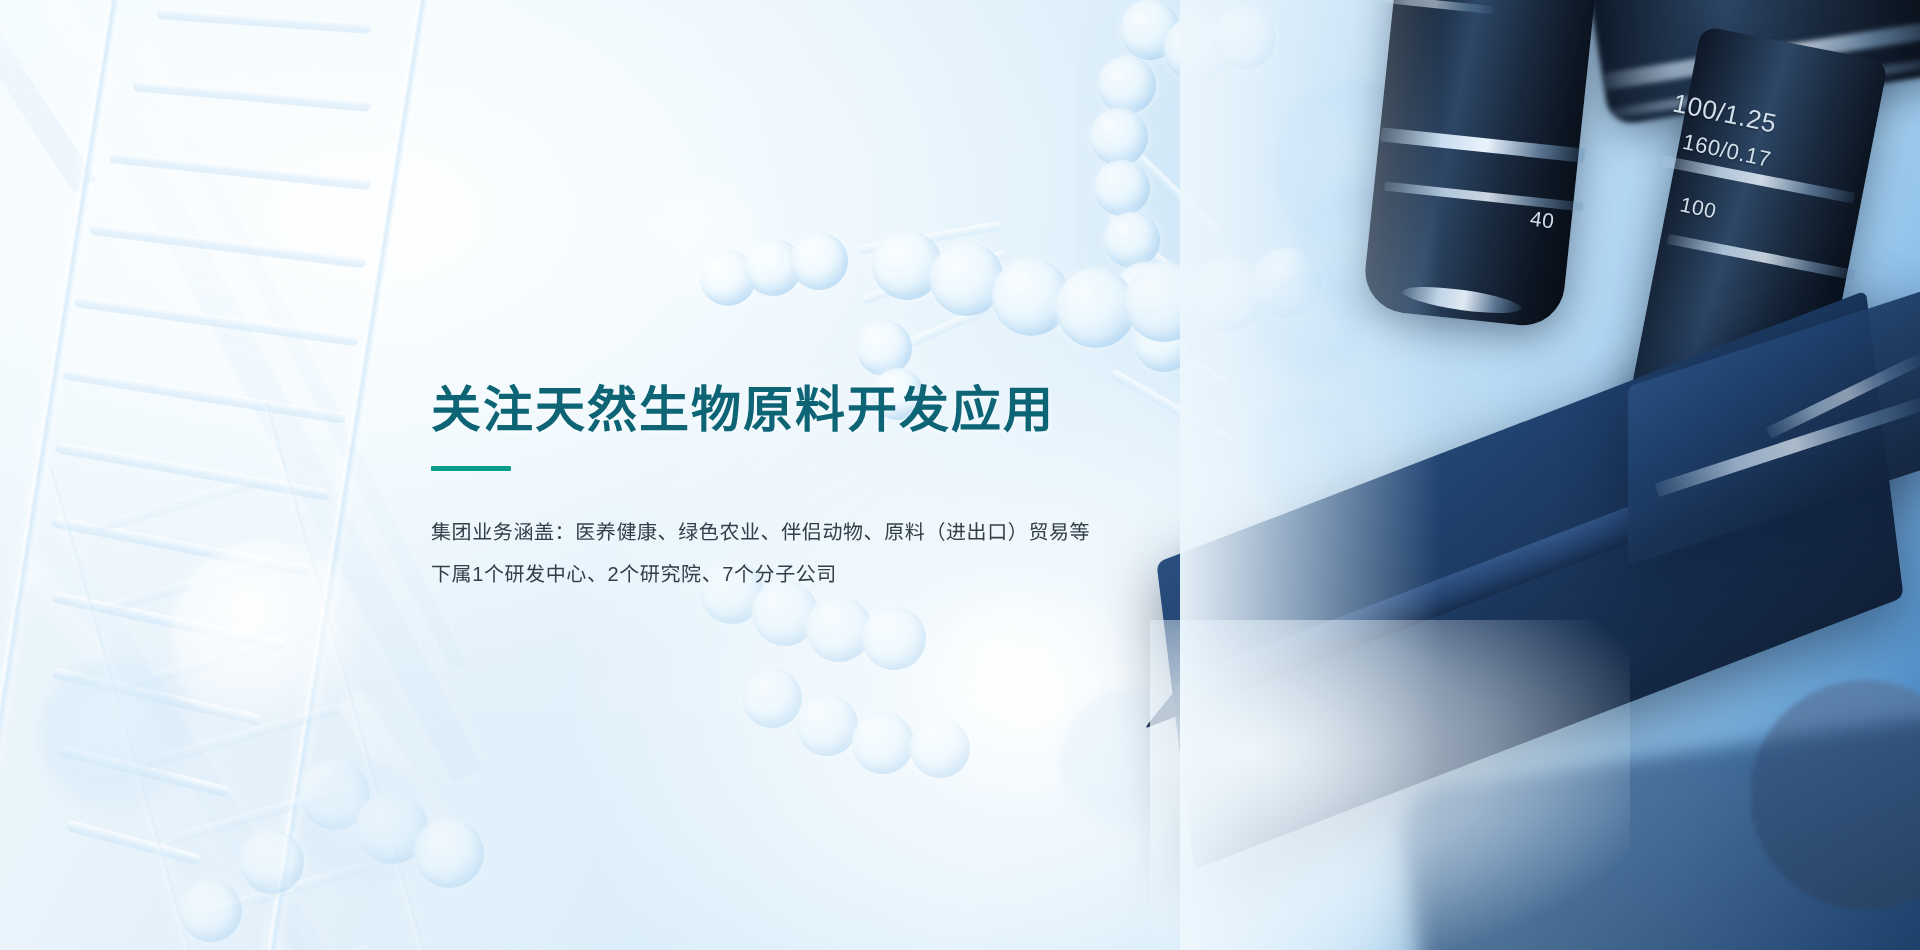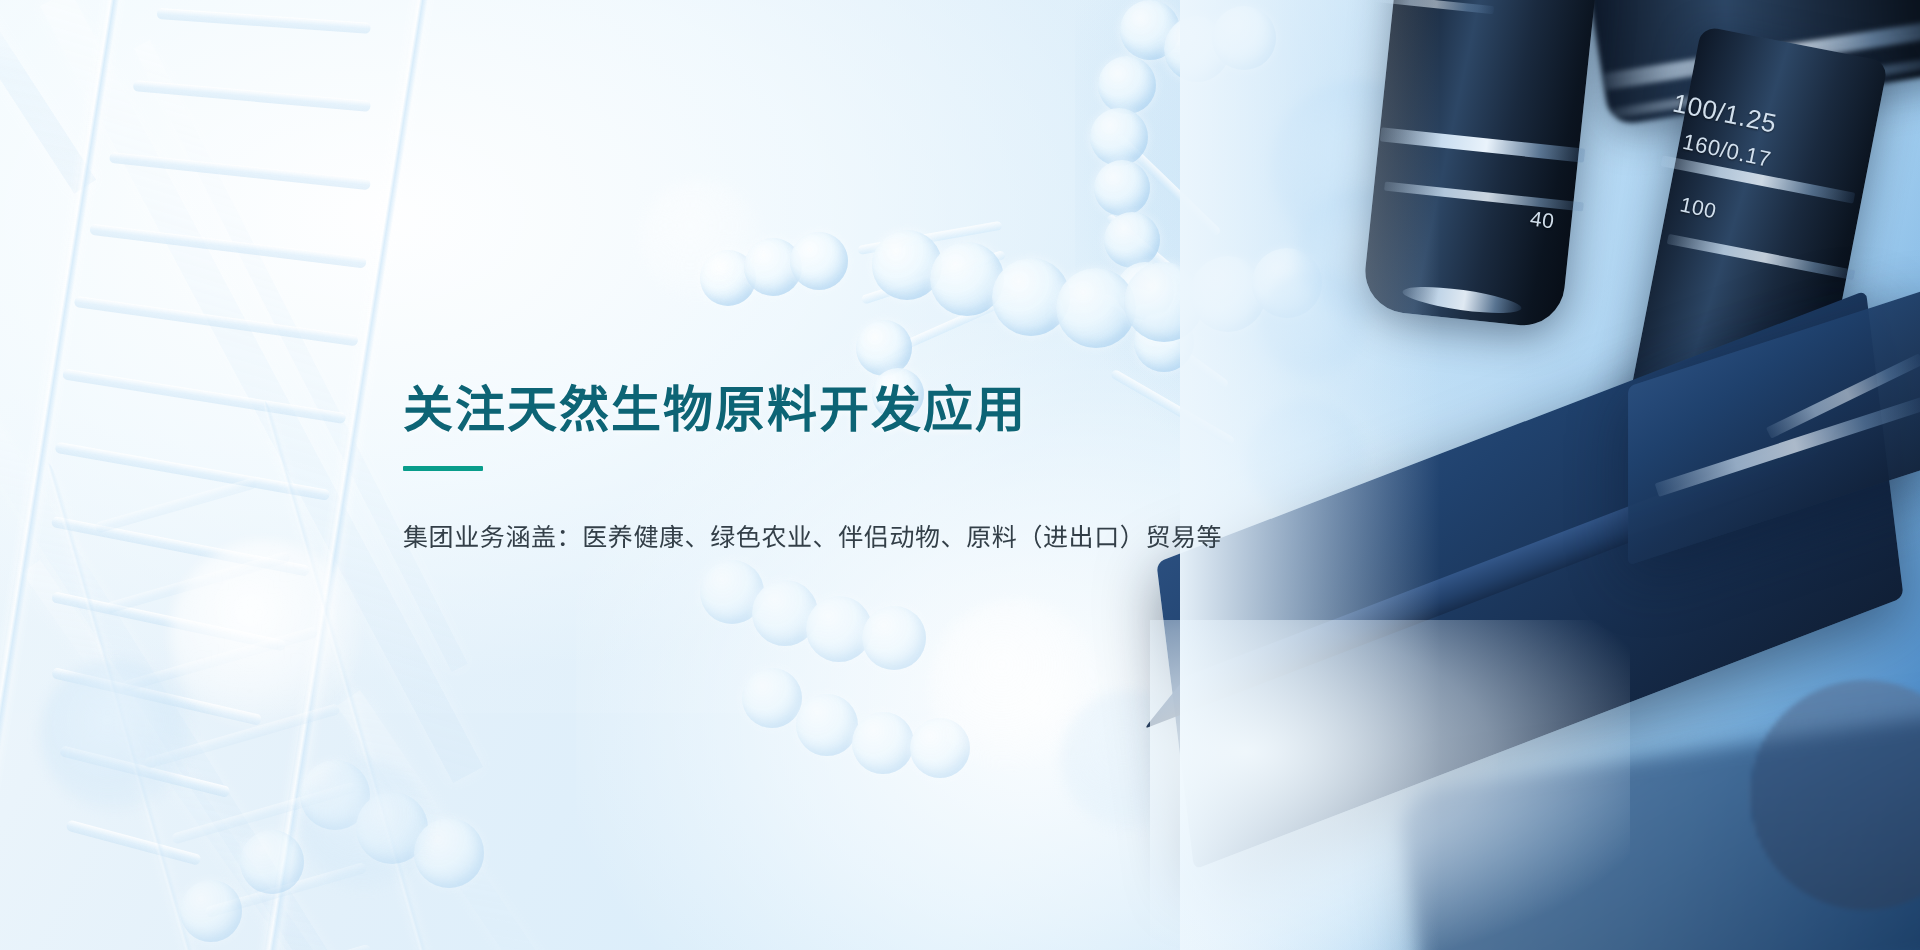--- a/index.html
+++ b/index.html
@@ -204,21 +204,21 @@
         rgba(40,78,124,0.55) 5px),
       linear-gradient(180deg, #3a6192 0%, #1d3a62 100%);
     opacity: 0.75;
   }
   .scope-blur { filter: blur(2.5px); }
   .scope-blur-hi { filter: blur(9px); }
 
   
   .content {
     position: absolute;
-    left: 403px;
+    left: 431px;
     top: 382px;
     width: 820px;
     z-index: 20;
   }
   .headline {
     margin: 0;
     font-size: 50px;
     line-height: 1.12;
     font-weight: 700;
     letter-spacing: 2px;
@@ -227,21 +227,21 @@
   }
   .rule {
     margin-top: 28px;
     width: 80px;
     height: 5px;
     background: #089d8b;
     border-radius: 1px;
   }
   .subcopy {
     margin-top: 40px;
-    font-size: 25px;
+    font-size: 20px;
     line-height: 2.1;
     color: #333f48;
     letter-spacing: 0.6px;
   }
   .subcopy div { white-space: nowrap; }
 
   .phone-btn {
     display: inline-flex;
     align-items: center;
     gap: 13px;
@@ -411,16 +411,17 @@
   </div>
 
   <div class="content">
 
     <h1 class="headline">关注天然生物原料开发应用</h1>
 
     <div class="rule"></div>
 
     <div class="subcopy">
       <div>集团业务涵盖：医养健康、绿色农业、伴侣动物、原料（进出口）贸易等</div>
+      <div>下属1个研发中心、2个研究院、7个分子公司</div>
     </div>
 
   </div>
 </div>
 
 </body></html>

